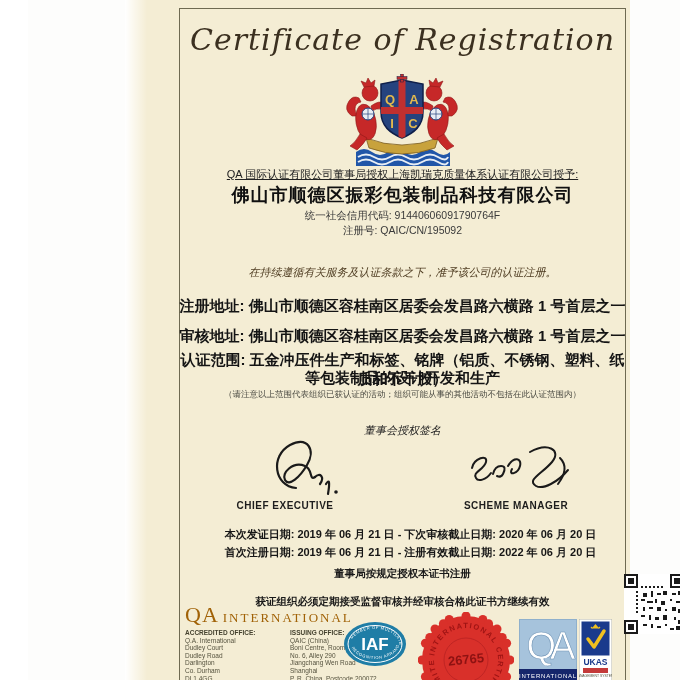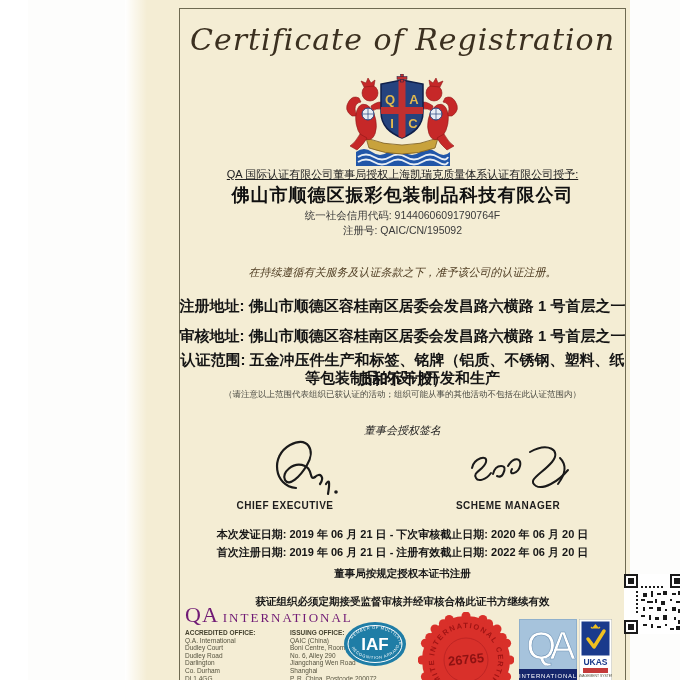--- a/index.html
+++ b/index.html
@@ -16,25 +16,25 @@
   .intro{top:167px;font-size:11px;color:#222;text-decoration:underline;}
   .company{top:183px;font-size:18px;font-weight:bold;color:#101010;letter-spacing:1px;}
   .meta{font-size:10.5px;color:#3a3a3a;}
   .statement{font-family:"DejaVu Serif","Liberation Serif",serif;font-style:italic;
     font-size:11px;color:#4f3d22;line-height:17px;}
   .bold-cn{font-size:15px;font-weight:bold;color:#141414;}
   .small-note{top:389px;font-size:8.5px;color:#4a4a42;}
   .board{top:423px;font-size:11px;color:#222;font-style:italic;}
   .sig-label{position:absolute;width:200px;text-align:center;font-size:10px;font-weight:bold;
     color:#1d1d1d;letter-spacing:0.5px;top:500px;}
-  .dateline{font-size:11px;font-weight:bold;color:#161616;}
+  .dateline{font-size:11px;font-weight:bold;color:#161616;padding-left:8px;}
   .noteline{font-weight:bold;color:#191919;}
   .addr-col{position:absolute;top:629px;font-size:6.5px;line-height:7.6px;color:#55523e;}
   .addr-h{font-weight:bold;color:#45422f;}
-  .brand{position:absolute;left:157px;top:602px;color:#701a75;
+  .brand{position:absolute;left:157px;top:602px;color:#a16207;
     font-family:"Liberation Serif",serif;}
   .brand .qa{font-size:22px;letter-spacing:1px;}
   .brand .rest{font-size:13px;letter-spacing:2px;}
   svg text{font-family:"Liberation Sans",sans-serif;}
 </style>
 </head>
 <body>
 
 <div class="page">
   <div class="paper"></div>
@@ -120,21 +120,21 @@
     <g fill="none" stroke="#1a1a1a" stroke-width="2" stroke-linecap="round">
       <path d="M6,26 C8,16 22,12 20,20 C18,28 6,30 10,36 C12,40 20,38 25,31"></path>
       <path d="M27,32 q2,-8 8,-8 q6,0 2,8 q-2,4 -6,2"></path>
       <path d="M42,24 c6,-10 14,-8 12,0 c-2,8 -12,10 -8,3"></path>
       <path d="M64,10 C82,0 96,8 86,20 C76,32 60,38 70,44 C77,48 92,40 102,28"></path>
       <path d="M94,16 q10,10 -2,26"></path>
     </g>
   </svg>
 
   <div class="sig-label" style="left:157px">CHIEF EXECUTIVE</div>
-  <div class="sig-label" style="left:380px">SCHEME MANAGER</div>
+  <div class="sig-label" style="left:388px">SCHEME MANAGER</div>
 
   <div class="cline dateline" style="top:527px">本次发证日期: 2019 年 06 月 21 日 -  下次审核截止日期: 2020 年 06 月 20 日</div>
   <div class="cline dateline" style="top:545px">首次注册日期: 2019 年 06 月 21 日 -  注册有效截止日期: 2022 年 06 月 20 日</div>
 
   <div class="cline noteline" style="top:567px;font-size:10.5px">董事局按规定授权本证书注册</div>
   <div class="cline noteline" style="top:595px;font-size:10.5px">获证组织必须定期接受监督审核并经审核合格此证书方继续有效</div>
 
   <svg style="position:absolute;left:596px;top:574px;" width="60" height="60" viewBox="0 0 29 29" shape-rendering="crispEdges">
     <rect width="29" height="29" fill="#ffffff"></rect>
     <g fill="#1a1a1a">

